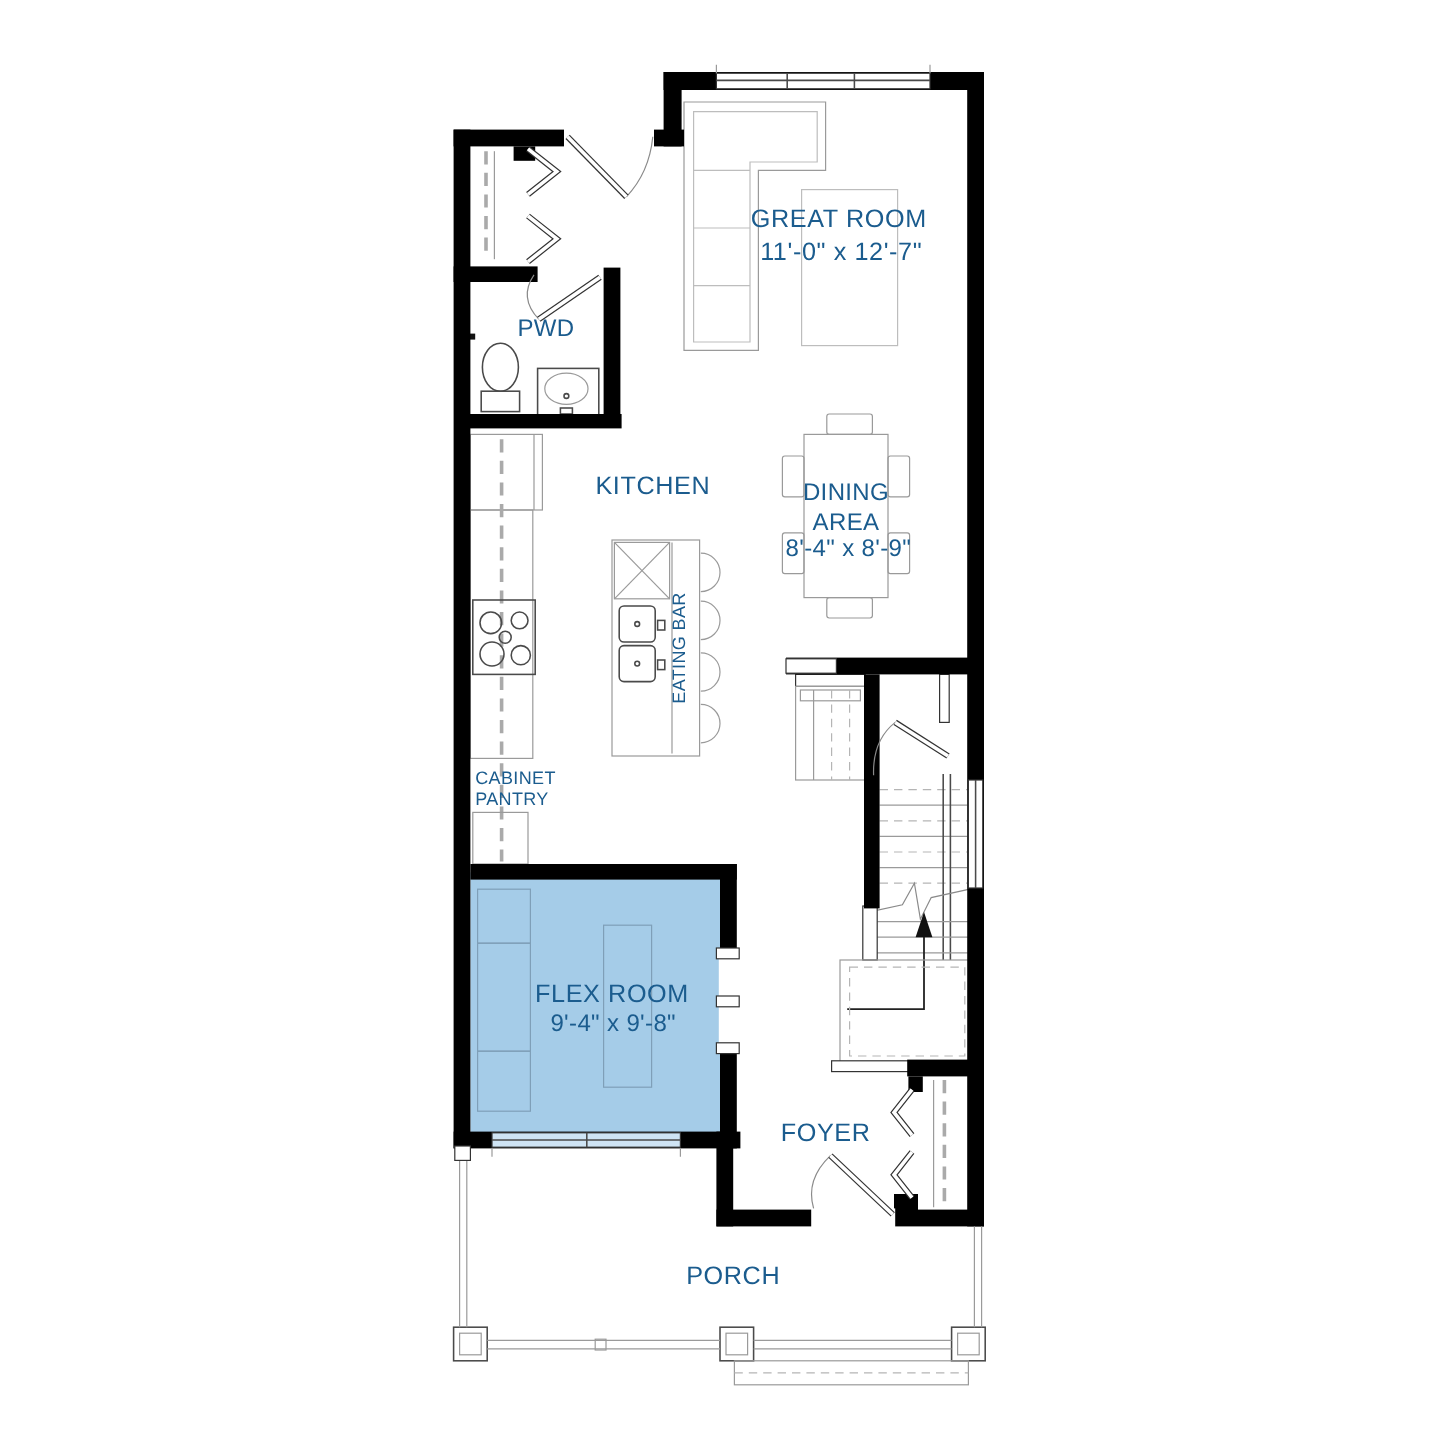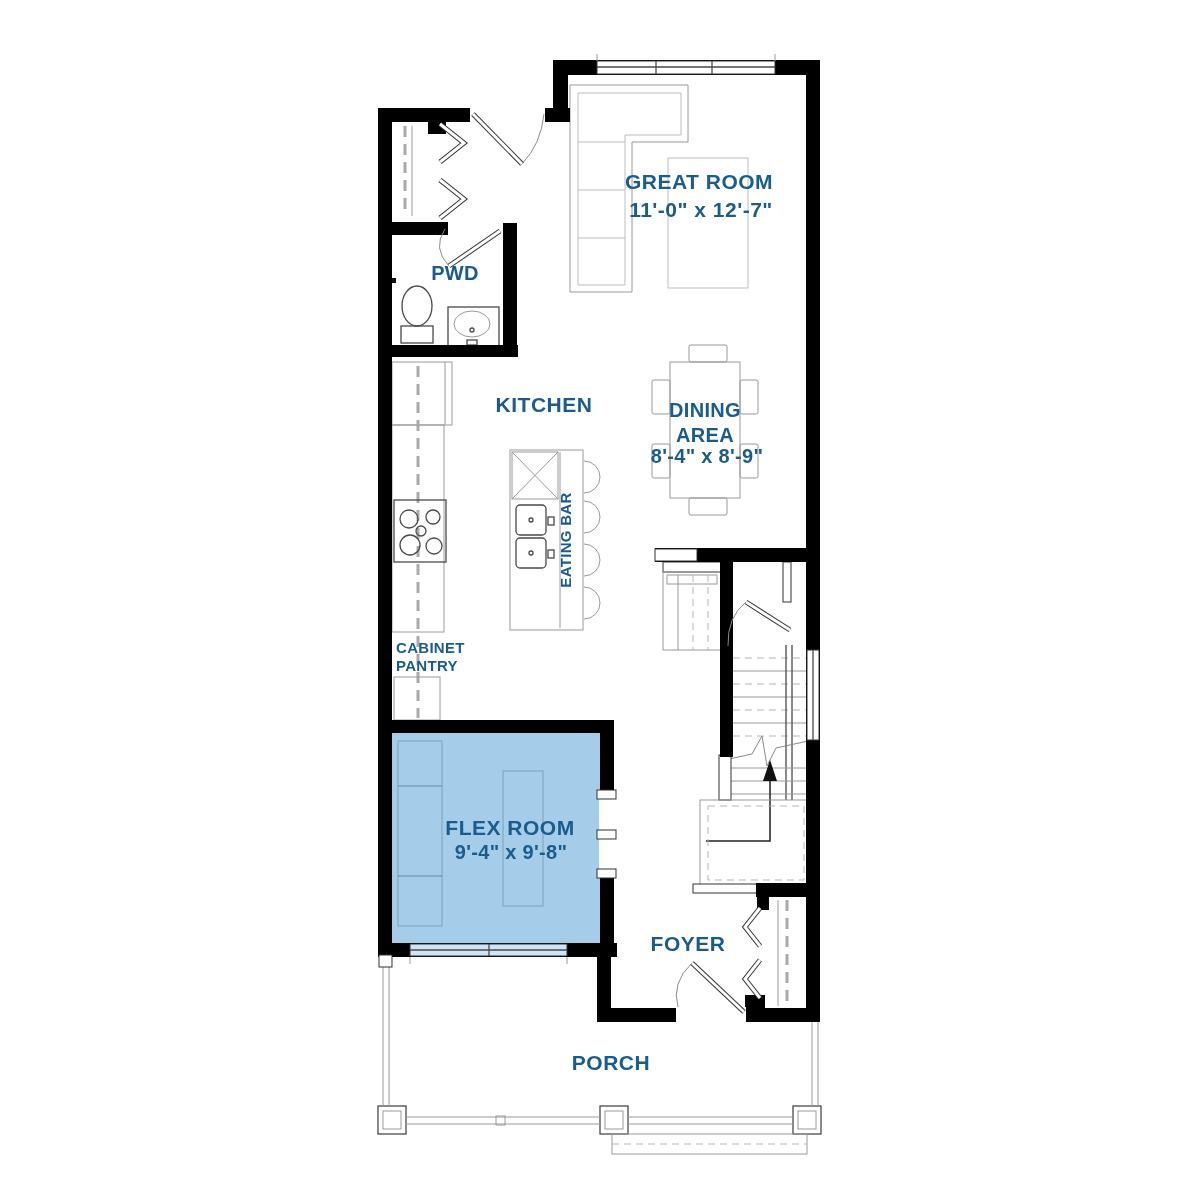--- a/index.html
+++ b/index.html
@@ -1,16 +1,16 @@
 <!DOCTYPE html>
 <html><head>
 <meta charset="utf-8">
 <style>
   html,body{margin:0;padding:0;background:#ffffff;}
-  .stage{position:relative;width:1201px;height:1201px;background:#fff;overflow:hidden;font-weight:bold;}
+  .stage{position:relative;width:1201px;height:1201px;background:#fff;overflow:hidden;}
   svg{display:block;}
   text{font-family:"Liberation Sans","DejaVu Sans",sans-serif;fill:#1b5c8e;}
   .room-lbl{font-size:21px;letter-spacing:0.5px;}
   .room-lbl-sm{font-size:20px;letter-spacing:0.3px;}
   .tiny-lbl{font-size:15px;letter-spacing:0.3px;}
   .thin{stroke:#9a9a9a;stroke-width:1;fill:none;}
   .thin2{stroke:#bdbdbd;stroke-width:1;fill:none;}
   .fix{stroke:#4a4a4a;stroke-width:1.3;fill:none;}
   .leaf-o{stroke:#333;stroke-width:5;fill:none;}
   .leaf-i{stroke:#fff;stroke-width:3;fill:none;}

